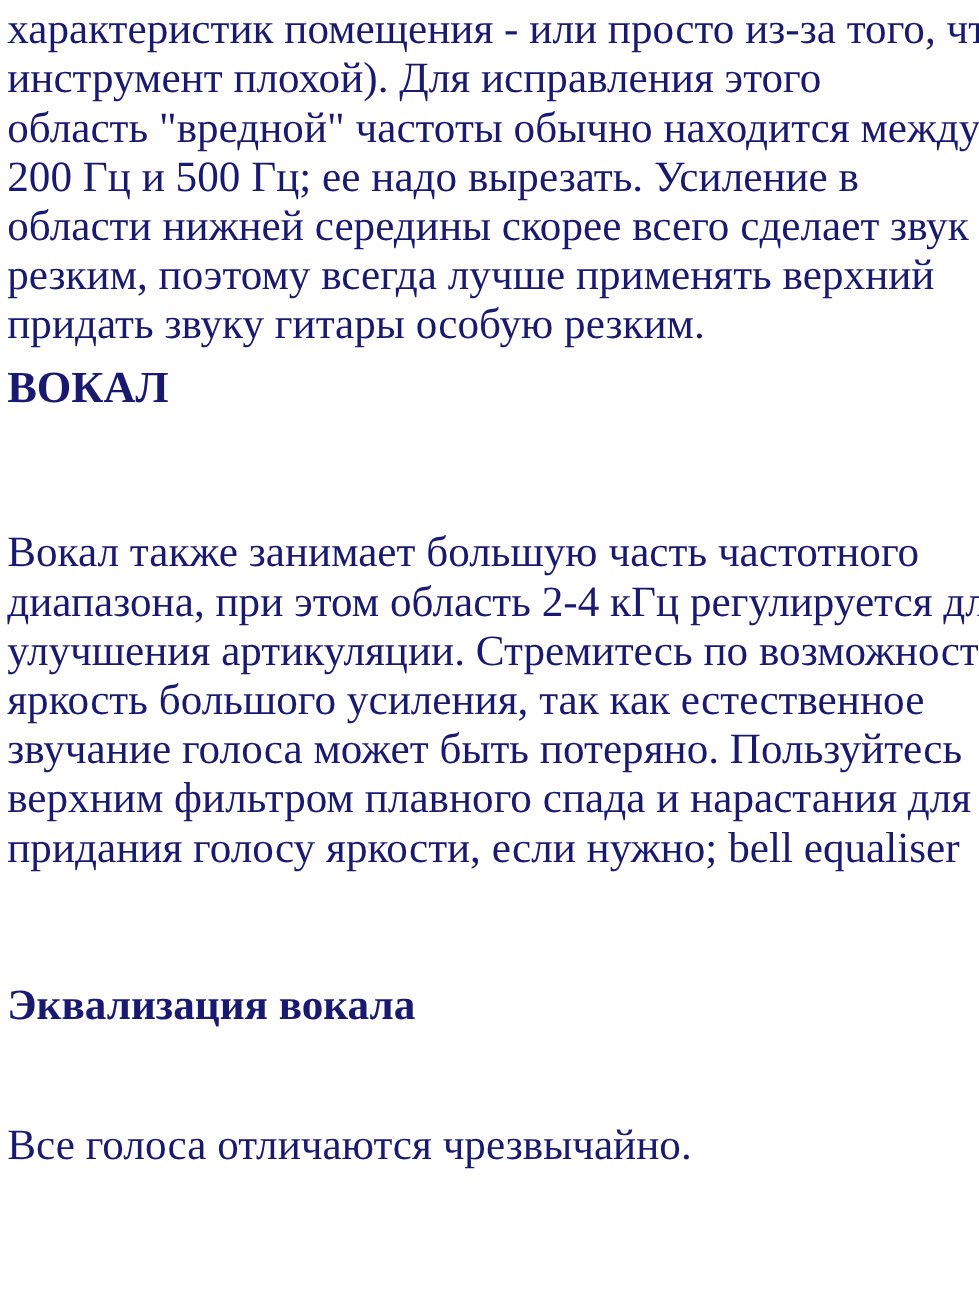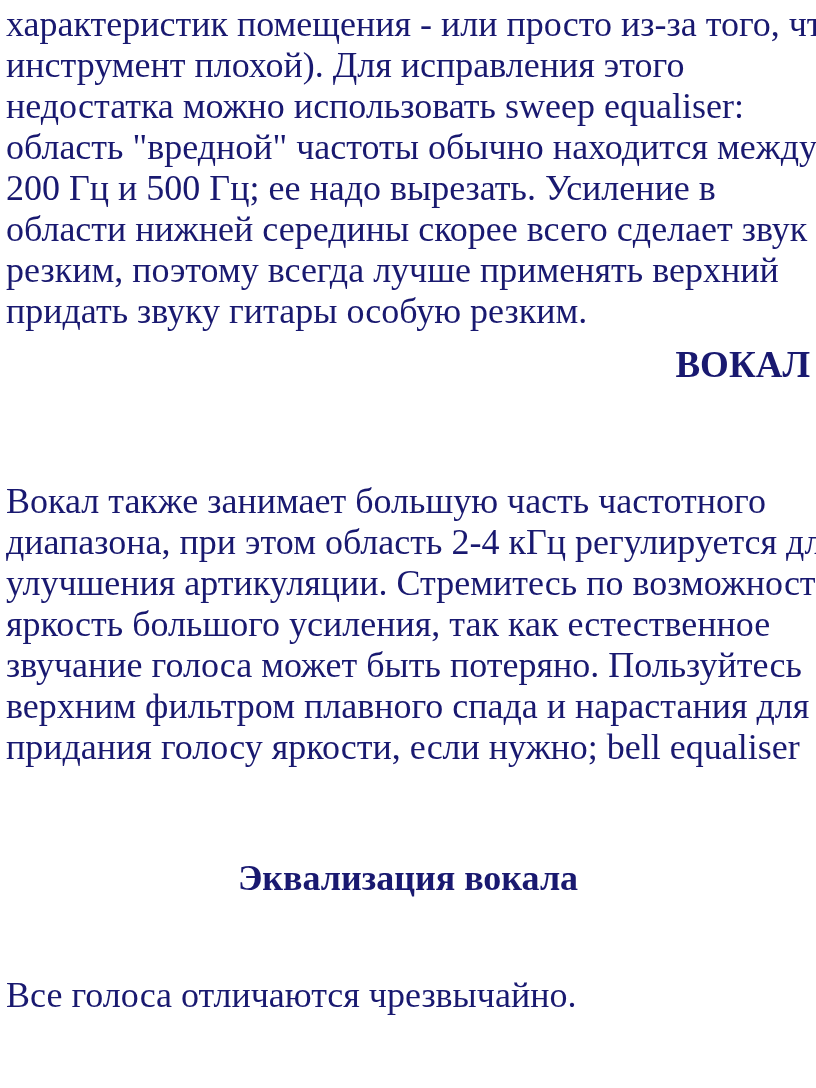--- a/index.html
+++ b/index.html
@@ -18,42 +18,40 @@
     font-family: "Liberation Serif", "DejaVu Serif", serif;
     color: #191970;
     font-size: 36px;
     line-height: 41px;
   }
   .para { margin: 0; }
   .line { white-space: nowrap; }
   .heading-center {
     font-size: 37px;
     font-weight: bold;
-    text-align: right;
+    text-align: left;
     line-height: 41px;
     margin: 12px 0 96px 0;
   }
   .subheading {
     font-size: 36px;
     font-weight: bold;
     line-height: 41px;
     margin: 90px 0 0 0;
-    text-align: center;
   }
   .para-last { margin-top: 76px; }
 </style>
 </head>
 <body>
 
 <div class="page">
 
   <div class="para">
     <div class="line">характеристик помещения - или просто из-за того, что</div>
     <div class="line">инструмент плохой). Для исправления этого</div>
-    <div class="line">недостатка можно использовать sweep equaliser:</div>
     <div class="line">область "вредной" частоты обычно находится между</div>
     <div class="line">200 Гц и 500 Гц; ее надо вырезать. Усиление в</div>
     <div class="line">области нижней середины скорее всего сделает звук</div>
     <div class="line">резким, поэтому всегда лучше применять верхний</div>
     <div class="line">придать звуку гитары особую резким.</div>
   </div>
 
   <div class="heading-center">ВОКАЛ</div>
 
   <div class="para">

